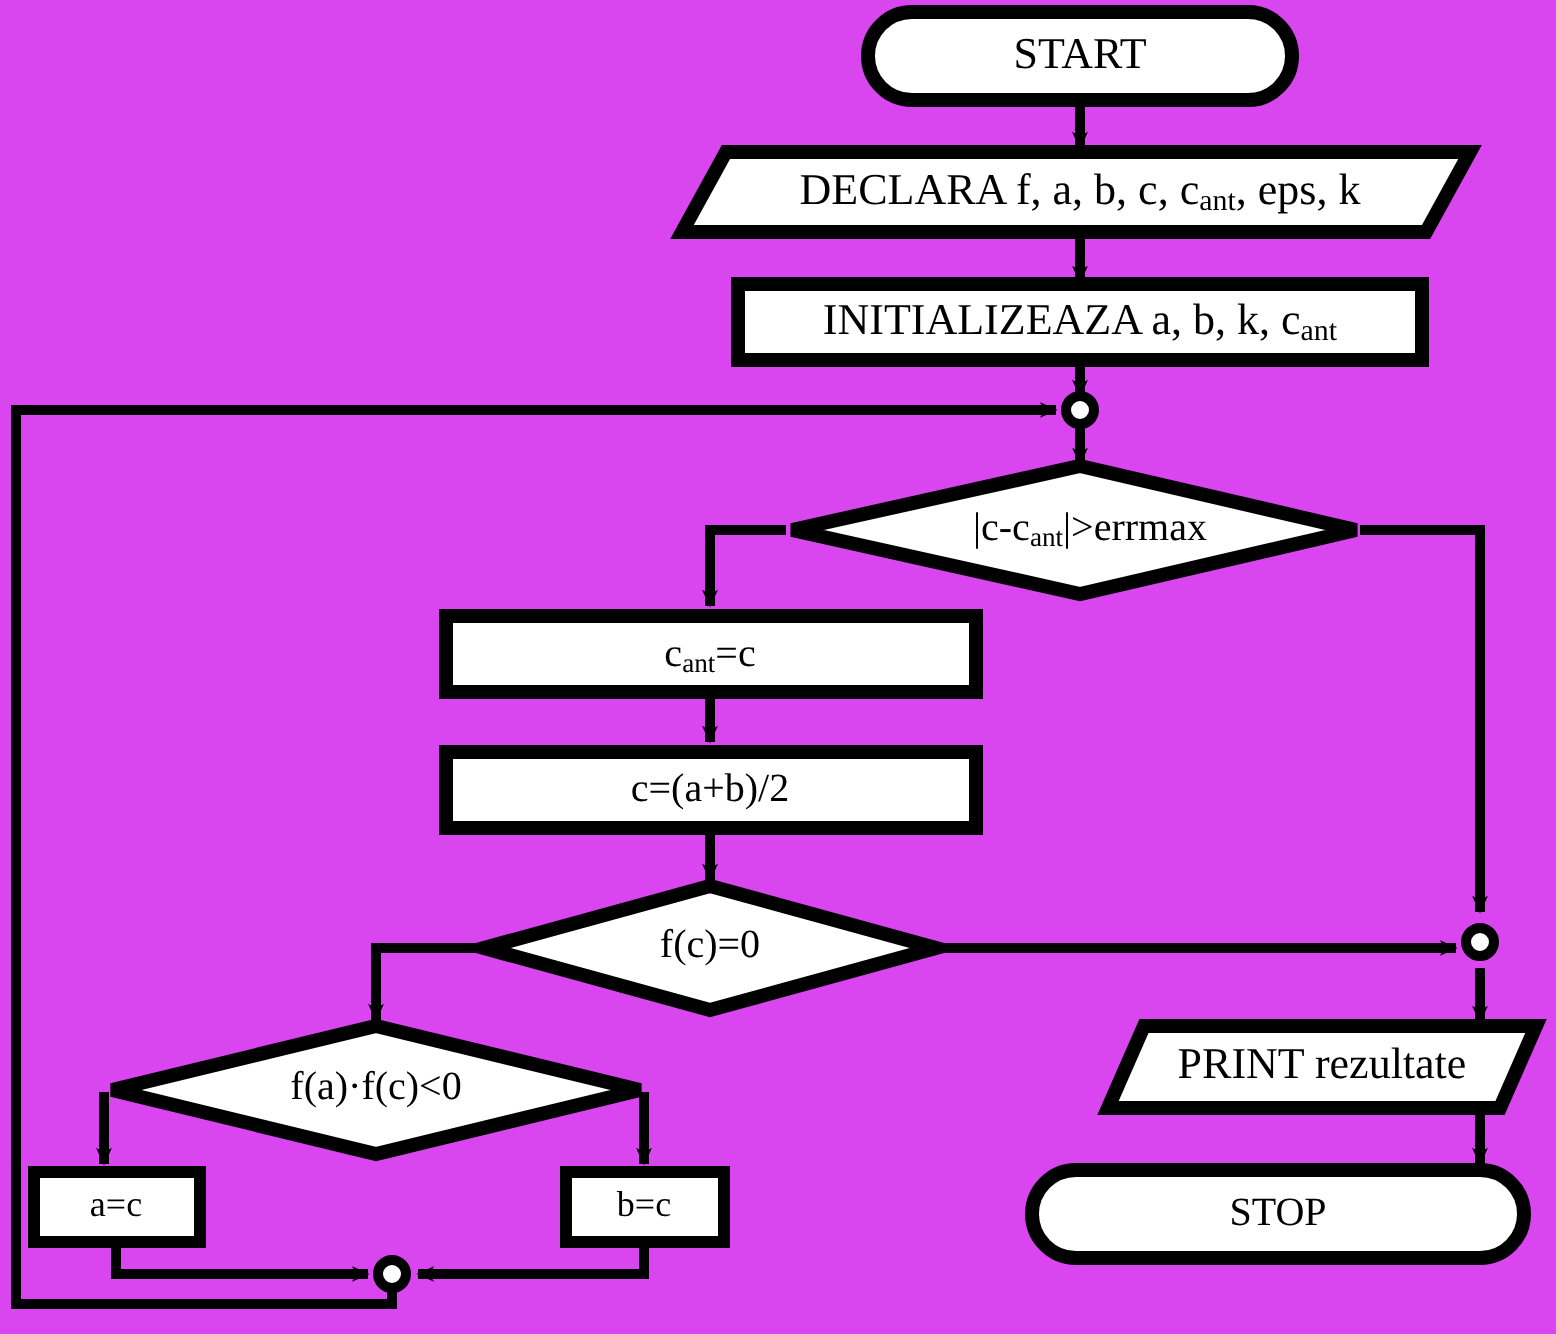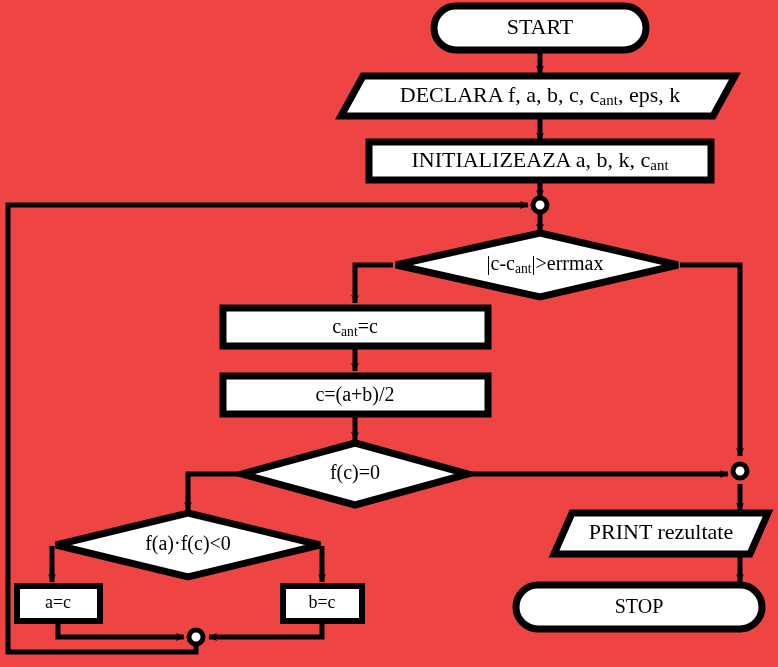--- a/index.html
+++ b/index.html
@@ -4,21 +4,21 @@
 <style>
   html, body {
     margin: 0;
     padding: 0;
     background: #ffffff;
   }
   #flowchart-root {
     position: relative;
     width: 778px;
     height: 667px;
-    background: #ef4444;
+    background: #d946ef;
     font-family: "Liberation Serif", "DejaVu Serif", serif;
     overflow: hidden;
   }
   svg#flow-svg {
     display: block;
     width: 778px;
     height: 667px;
   }
   .shape-stroke {
     fill: #ffffff;

